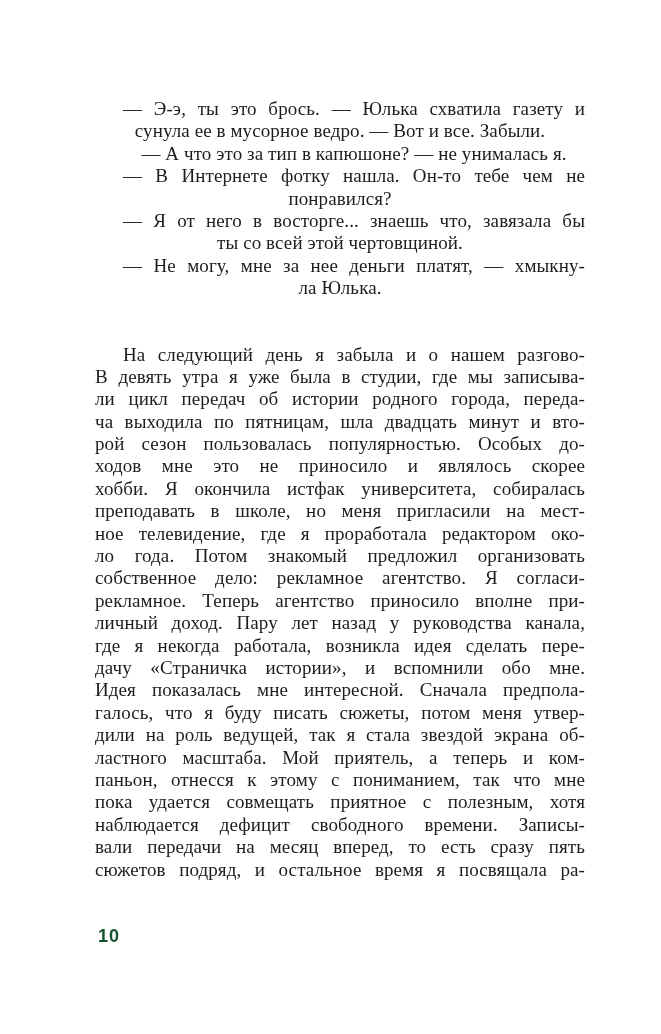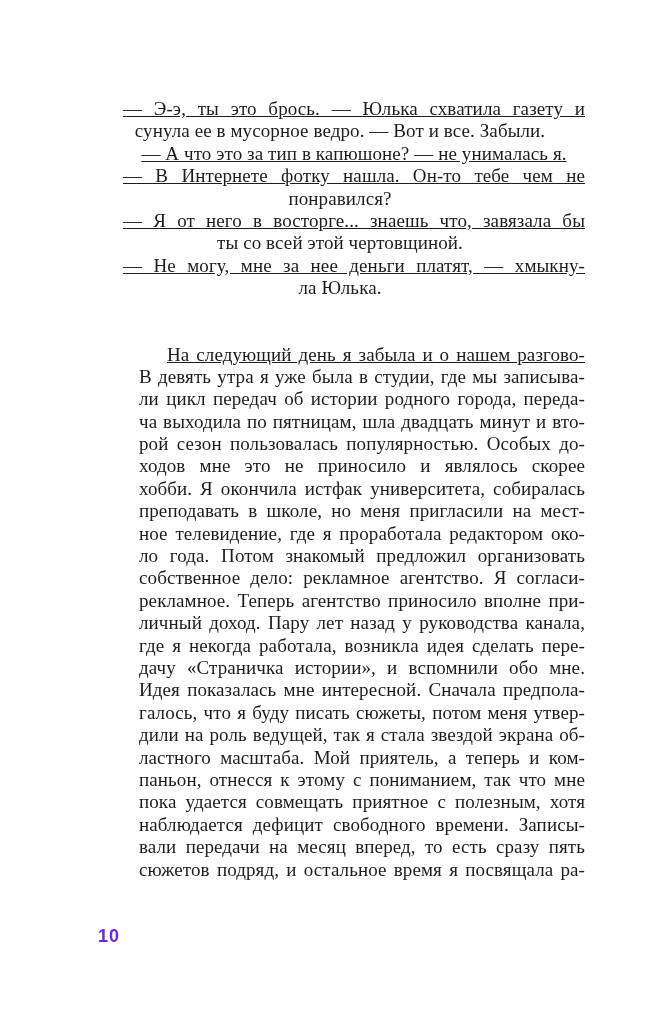--- a/index.html
+++ b/index.html
@@ -18,40 +18,40 @@
     left: 95px;
     top: 98px;
     width: 490px;
     font-family: "Liberation Serif", "DejaVu Serif", serif;
     font-size: 19px;
     line-height: 22.4px;
     color: #1d1d1d;
     letter-spacing: 0.1px;
   }
   .para { margin: 0; }
-  .para.gap { margin-top: 44px; margin-left: 44px; }
+  .para.gap { margin-top: 44px; }
   .line {
     height: 22.4px;
     overflow: hidden;
     text-align: center;
   }
   .line.j {
     text-align: justify;
     text-align-last: justify;
   }
-  .line.ind { padding-left: 28px; text-decoration: underline; }
+  .line.ind { padding-left: 28px; }
   .page-number {
     position: absolute;
     left: 98px;
     top: 926px;
     font-family: "Liberation Sans", "DejaVu Sans", sans-serif;
     font-weight: 700;
     font-size: 18px;
     letter-spacing: 1px;
-    color: #6d28d9;
+    color: #14532d;
   }
 </style>
 </head>
 <body>
 
 <main>
   <section class="text-block">
       <div class="para">
         <div class="line j ind">— Э-э, ты это брось. — Юлька схватила газету и</div>
         <div class="line">сунула ее в мусорное ведро. — Вот и все. Забыли.</div>

